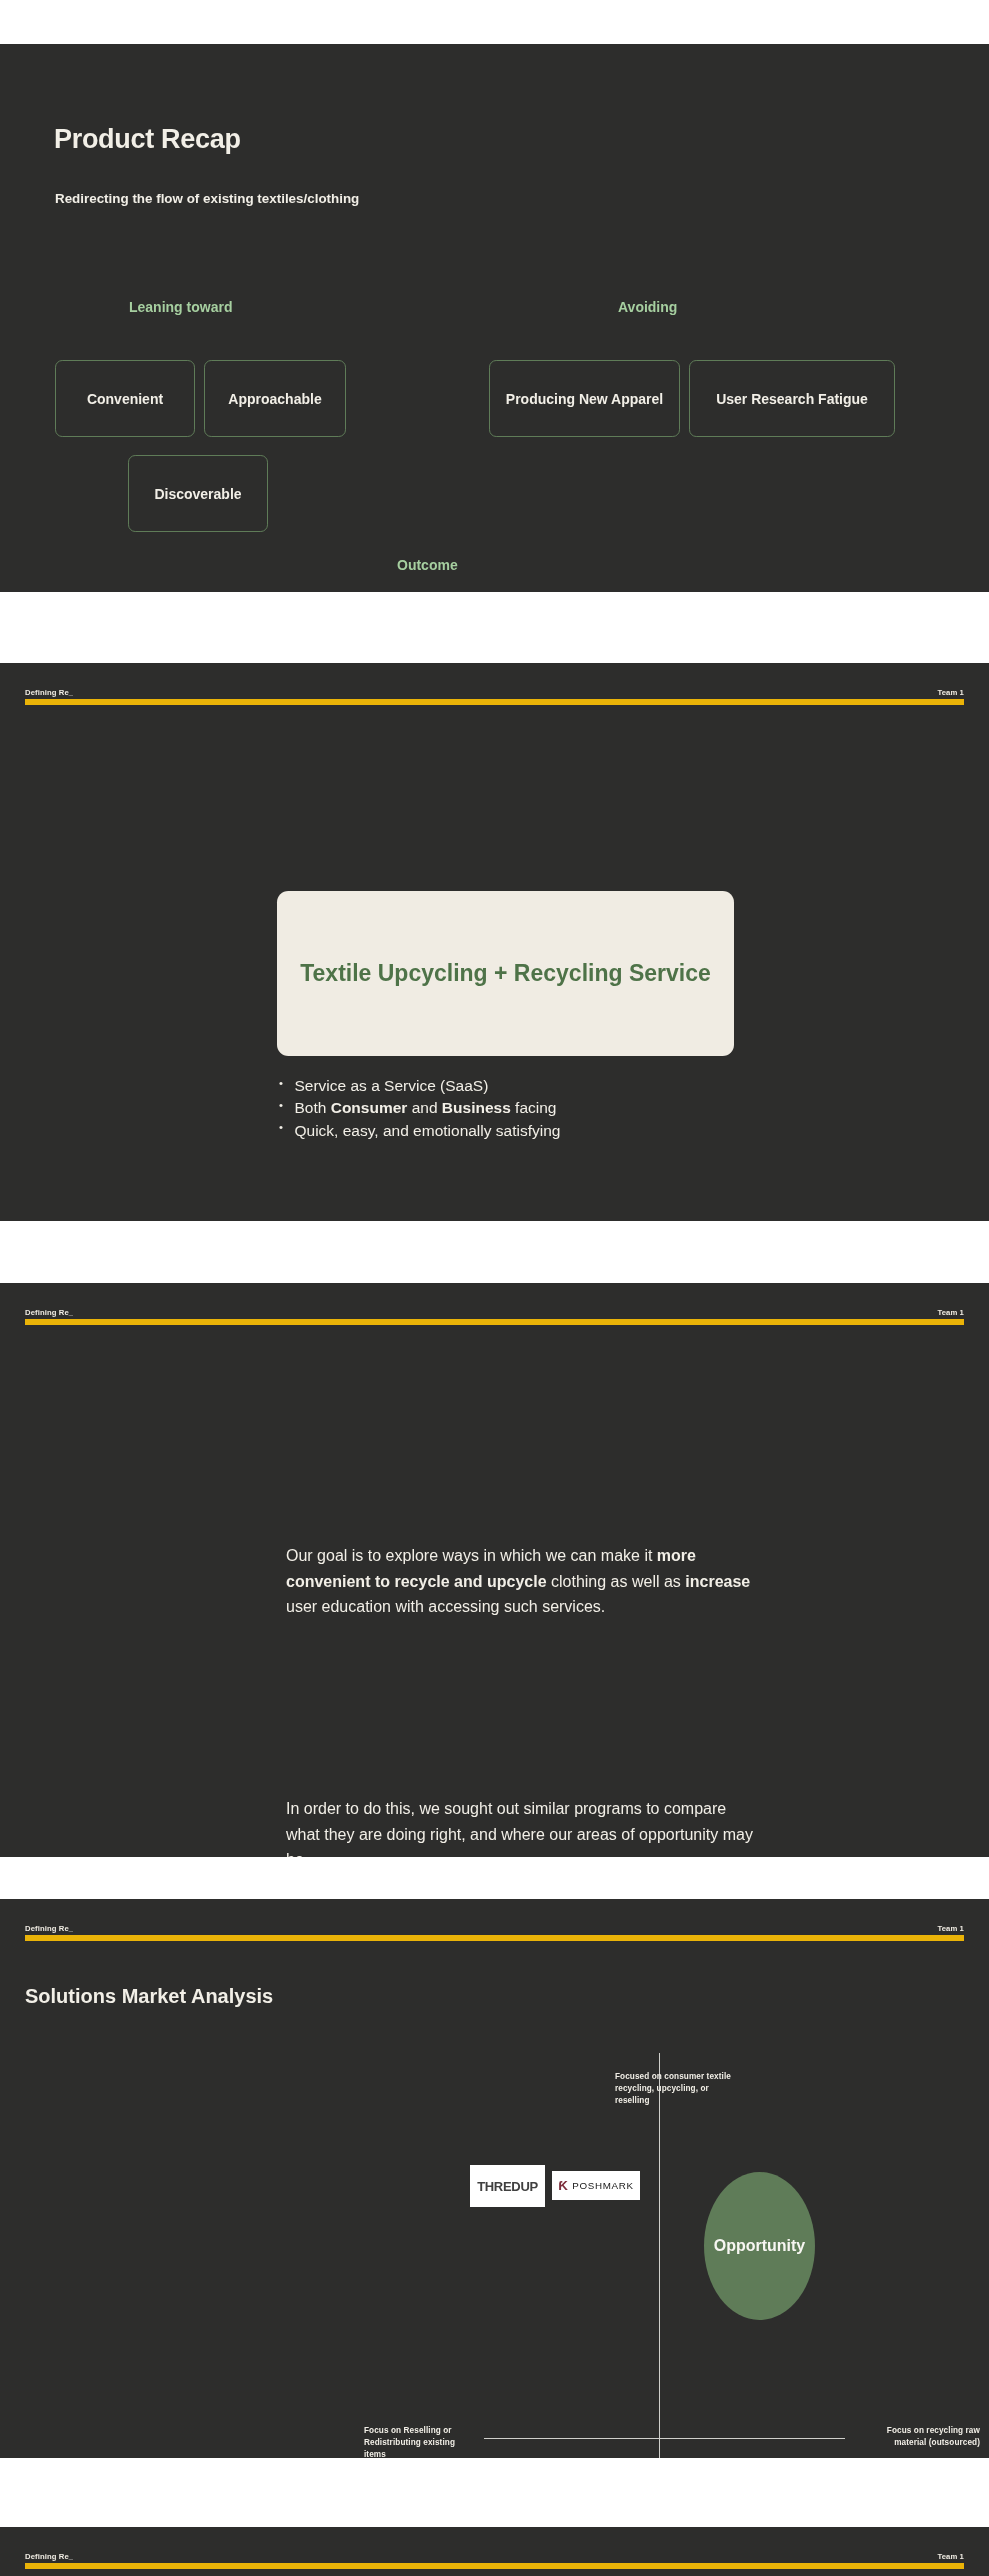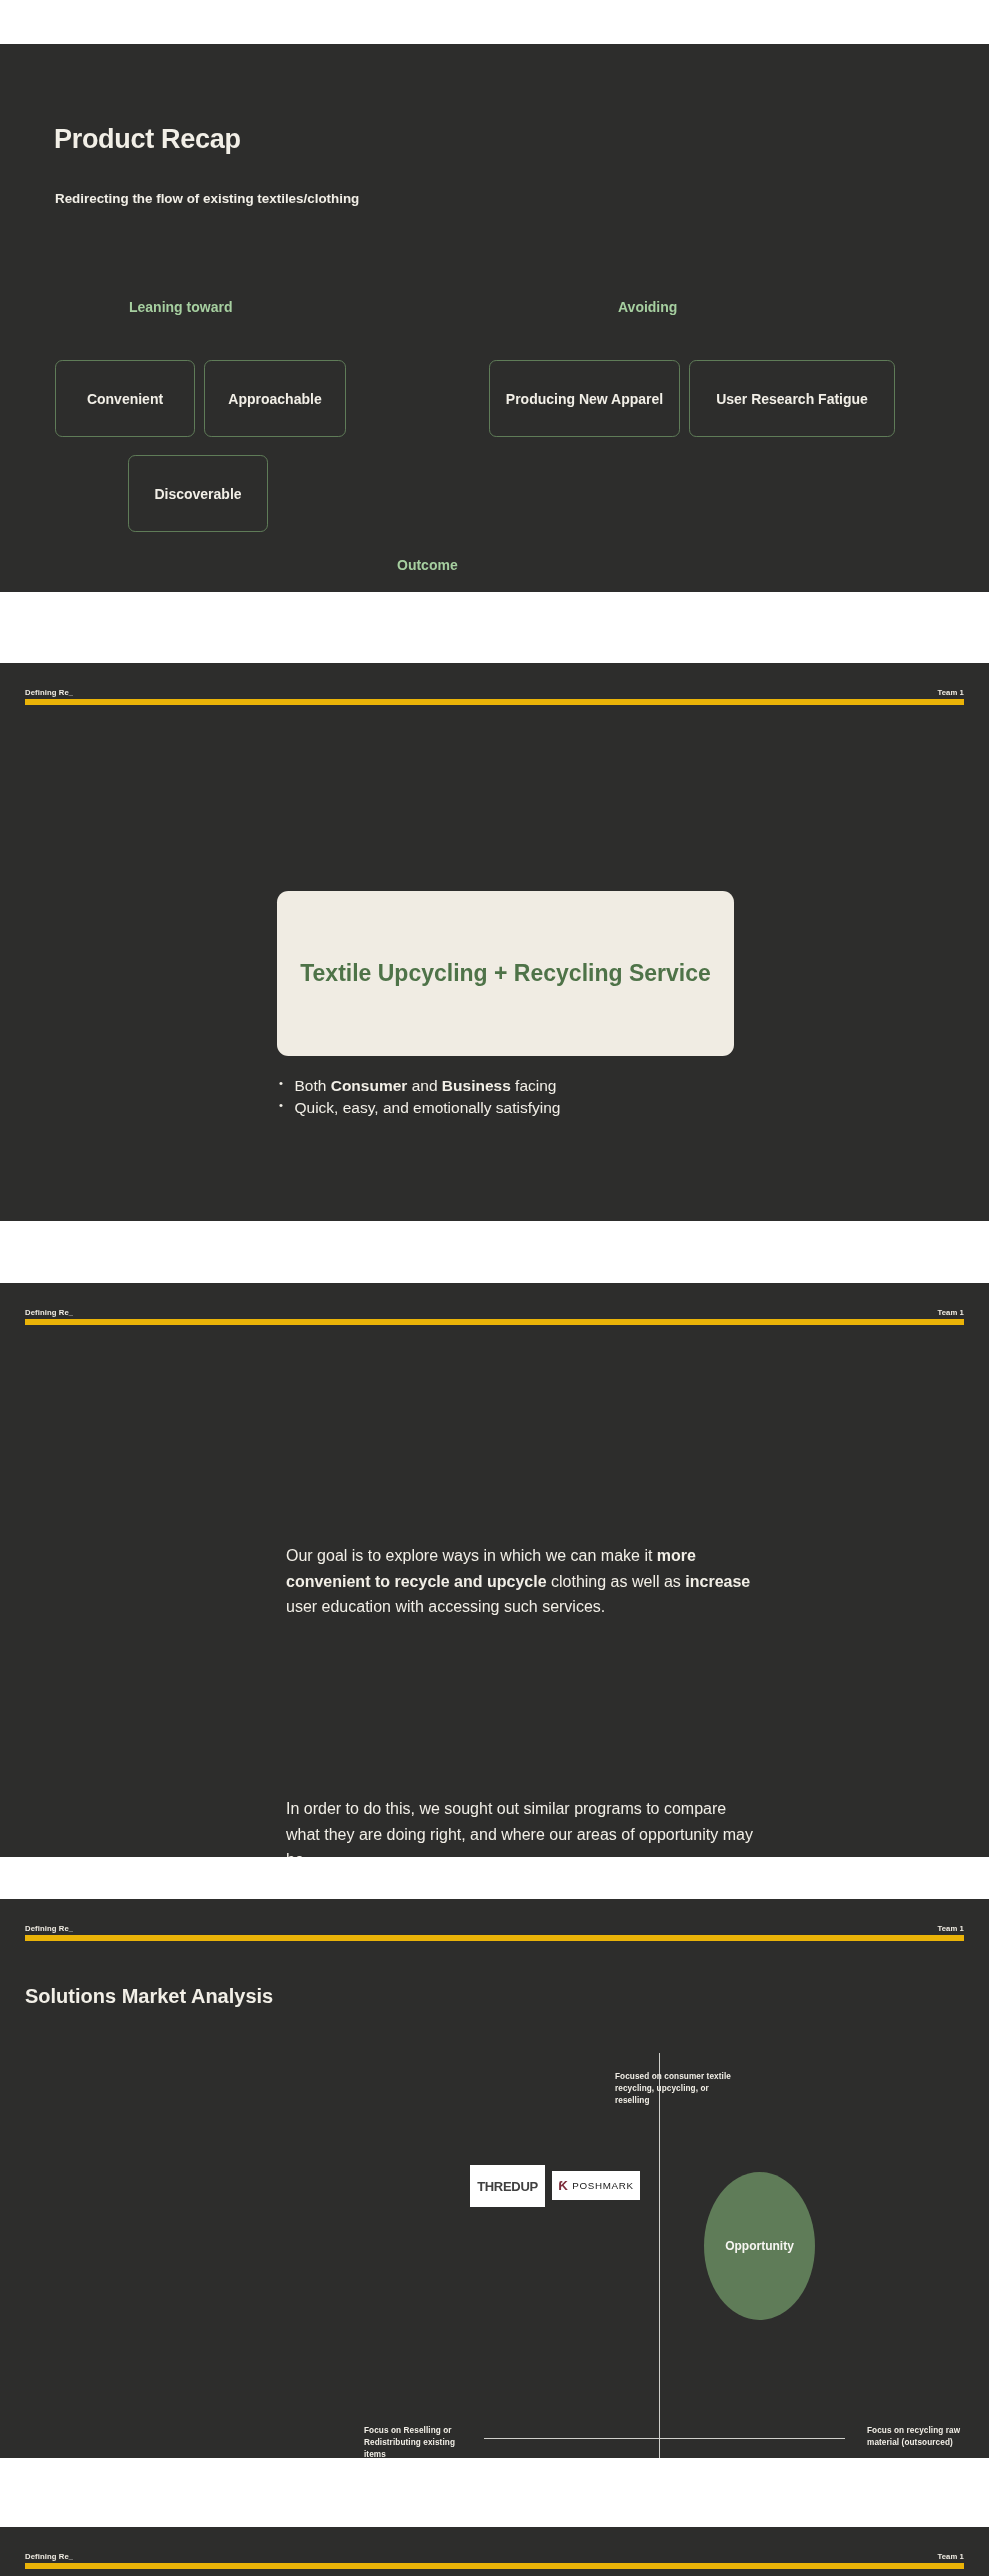--- a/index.html
+++ b/index.html
@@ -118,30 +118,30 @@
   .axis-h {
     position: absolute; left: 484px; top: 539px;
     width: 361px; height: 1px; background: #cfcfcb;
   }
   .axis-lbl {
     position: absolute; color: #f2efe7; font-size: 8.2px; font-weight: 600;
     line-height: 1.45; letter-spacing: 0.1px;
   }
   #lbl-top    { left: 615px; top: 172px;  width: 129px; }
   #lbl-left   { left: 364px;  top: 526px; width: 108px; }
-  #lbl-right  { left: 867px; top: 526px; width: 113px; }
+  #lbl-right  { left: 867px; top: 526px; width: 113px; text-align: right; }
 
   .opp-ellipse {
     position: absolute; left: 704px; top: 273px;
     width: 111px; height: 148px;
     background: #5f7c58; border-radius: 50%;
     display: flex; align-items: center; justify-content: center;
   }
   .opp-ellipse span {
-    color: #f7f6f2; font-size: 12px; font-weight: 700;
+    color: #f7f6f2; font-size: 16px; font-weight: 700;
   }
 
   .logo-tile {
     position: absolute;
     background: #ffffff;
     display: flex; align-items: center; justify-content: center;
     overflow: hidden;
   }
   .logo-thredup { left: 470px; top: 266px; width: 75px; height: 42px;
     color: #404040; font-size: 13px; font-weight: 900; letter-spacing: -0.3px; }
@@ -173,20 +173,21 @@
 
 </section>
 
 <section class="slide" id="slide2">
   <div class="slide-header">
     <span class="hdr-left">Defining Re_</span>
     <span class="hdr-right">Team 1</span>
   </div>
   <div id="s2-card">Textile Upcycling + Recycling Service</div>
   <ul id="s2-bullets">
+    <li><span>Service as a Service (SaaS)</span></li>
     <li><span>Both </span><b>Consumer</b><span> and </span><b>Business</b><span> facing</span></li>
     <li><span>Quick, easy, and emotionally satisfying</span></li>
   </ul>
 </section>
 
 <section class="slide" id="slide3">
   <div class="slide-header">
     <span class="hdr-left">Defining Re_</span>
     <span class="hdr-right">Team 1</span>
   </div>

